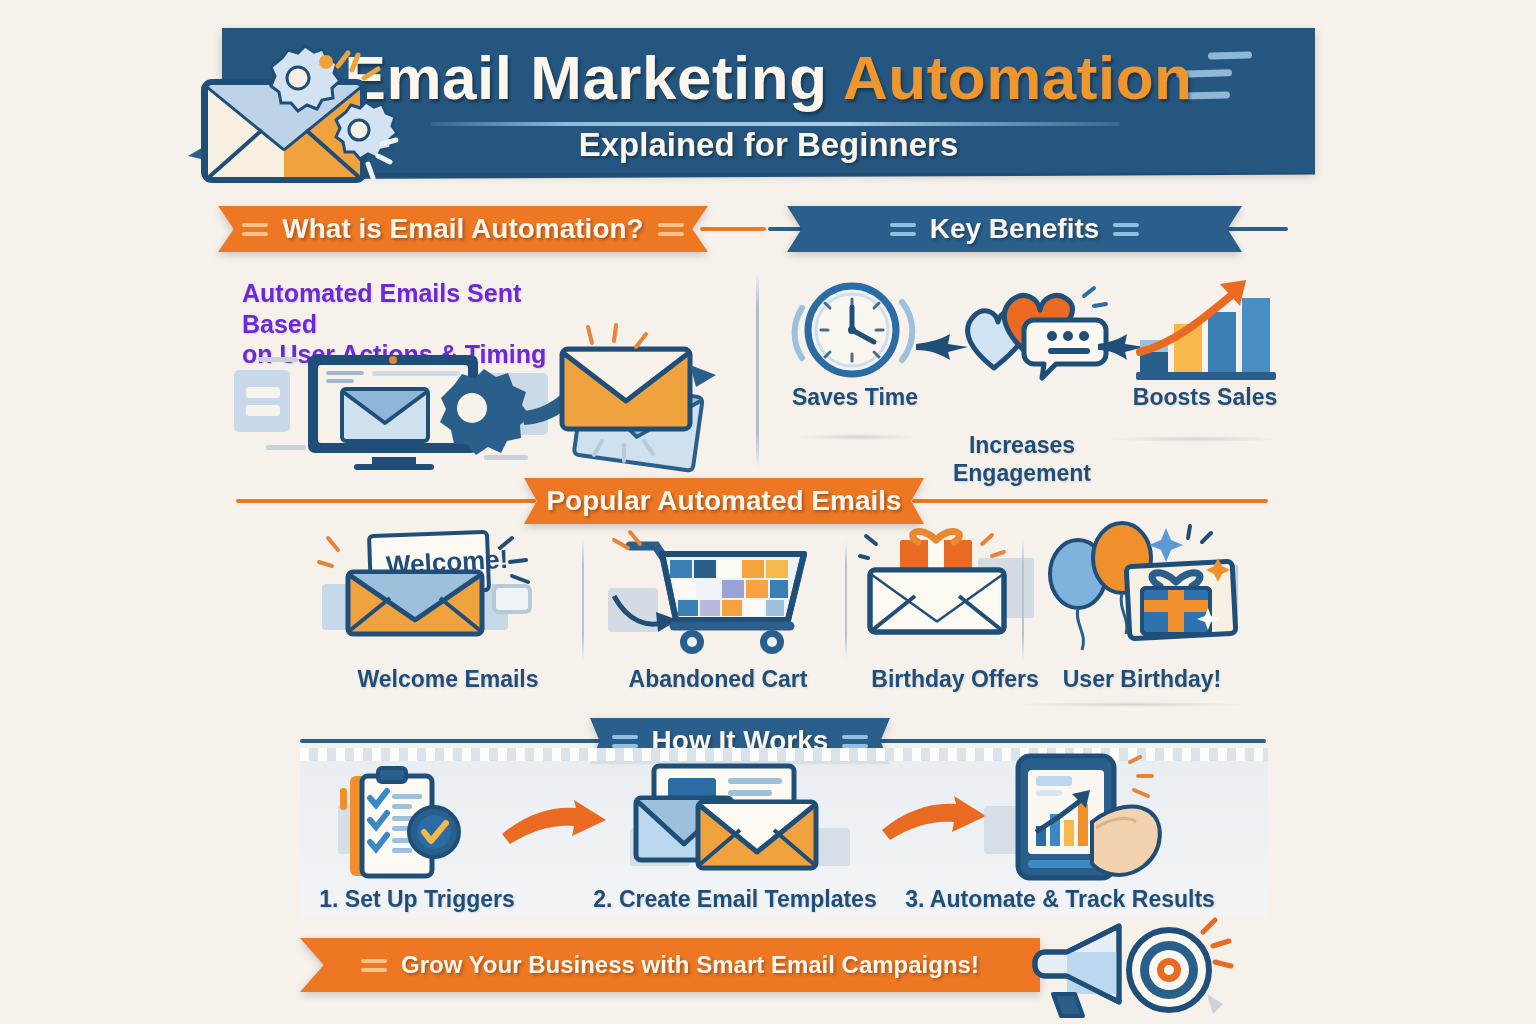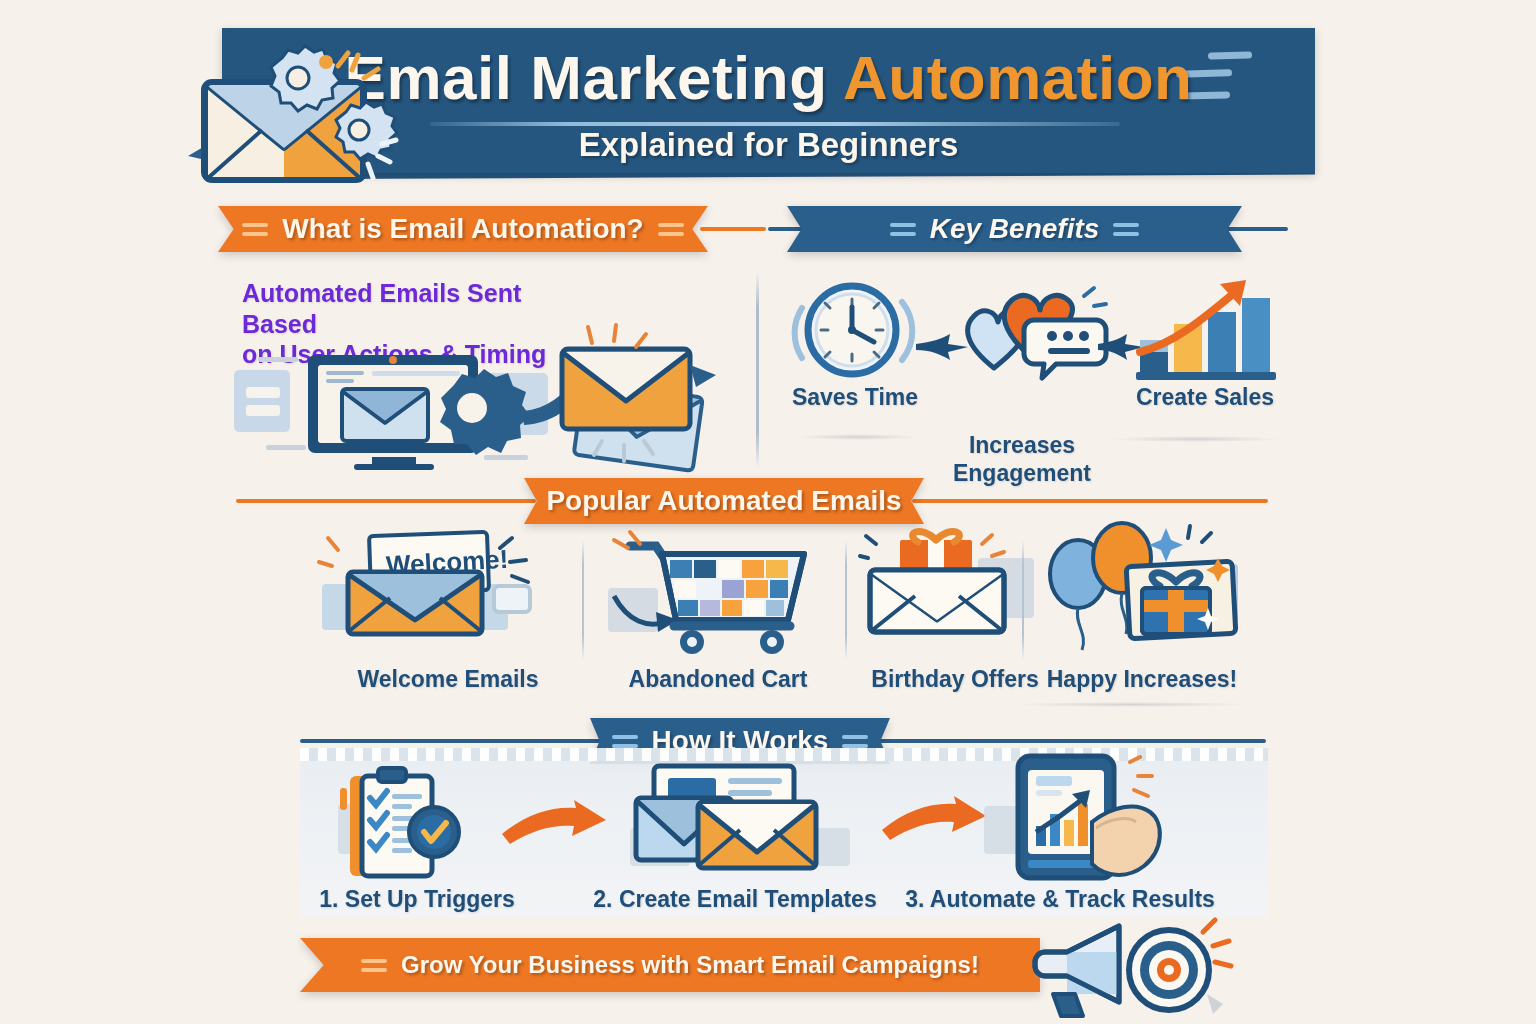--- a/index.html
+++ b/index.html
@@ -70,21 +70,21 @@
   .ribbon .ticks i { display: block; width: 26px; height: 4px; border-radius: 3px; }
   .ribbon.orange .ticks i { background: #f9c58a; }
   .ribbon.blue .ticks i { background: #8fc0e6; }
 
   .rule-line { position: absolute; height: 4px; border-radius: 3px; }
   .rule-line.orange { background: #ed7723; }
   .rule-line.blue { background: #2a5f8c; }
 
   
   #ribbon-what { left: 218px; top: 206px; width: 490px; }
-  #ribbon-key  { left: 787px; top: 206px; width: 455px; font-style: italic; }
+  #ribbon-key  { left: 787px; top: 206px; width: 455px; }
   #rule-what-r { left: 700px; top: 227px; width: 66px; }
   #rule-key-l  { left: 768px; top: 227px; width: 42px; }
   #rule-key-r  { left: 1226px; top: 227px; width: 62px; }
 
   #ribbon-popular { left: 524px; top: 478px; width: 400px; }
   #rule-pop-l { left: 236px; top: 499px; width: 300px; }
   #rule-pop-r { left: 912px; top: 499px; width: 356px; }
 
   #ribbon-how { left: 590px; top: 718px; width: 300px; }
   #rule-how-l { left: 300px; top: 739px; width: 302px; }
@@ -328,21 +328,21 @@
       <path d="M4 74 C36 66 64 44 104 10" fill="none" stroke="#ea6a22" stroke-width="8" stroke-linecap="round"></path>
       <path d="M84 6 L110 2 L104 28 Z" fill="#ea6a22"></path>
     </svg>
   </div>
 
   <div class="caption" style="left:780px;top:384px;width:150px;">Saves Time</div>
   <div class="caption" style="left:932px;top:384px;width:180px;margin-top:48px;">
     <div>Increases</div>
     <div>Engagement</div>
   </div>
-  <div class="caption" style="left:1120px;top:384px;width:170px;">Create Sales</div>
+  <div class="caption" style="left:1120px;top:384px;width:170px;">Boosts Sales</div>
 
   <div class="shadow-line" style="left:798px;top:434px;width:120px;"></div>
   <div class="shadow-line" style="left:1110px;top:436px;width:170px;"></div>
 
   <div class="rule-line orange" id="rule-pop-l"></div>
   <div class="rule-line orange" id="rule-pop-r"></div>
   <div class="ribbon orange" id="ribbon-popular">
     <div class="body notch-both">
       <span class="ticks">
           <i></i>
@@ -470,21 +470,21 @@
       <g stroke="#1f4e79" stroke-width="4" stroke-linecap="round">
           <path d="M148 14 l2 -12"></path>
           <path d="M162 18 l9 -9"></path>
         </g>
     </svg>
   </div>
 
   <div class="caption" style="left:348px;top:666px;width:200px;">Welcome Emails</div>
   <div class="caption" style="left:618px;top:666px;width:200px;">Abandoned Cart</div>
   <div class="caption" style="left:860px;top:666px;width:190px;">Birthday Offers</div>
-  <div class="caption" style="left:1042px;top:666px;width:200px;">Happy Increases!</div>
+  <div class="caption" style="left:1042px;top:666px;width:200px;">User Birthday!</div>
 
   <div class="shadow-line" style="left:1016px;top:702px;width:230px;height:5px;"></div>
 
   <div class="rule-line blue" id="rule-how-l"></div>
   <div class="rule-line blue" id="rule-how-r"></div>
   <div class="ribbon blue" id="ribbon-how">
     <div class="body notch-both">
       <span class="ticks">
           <i></i>
           <i></i>

